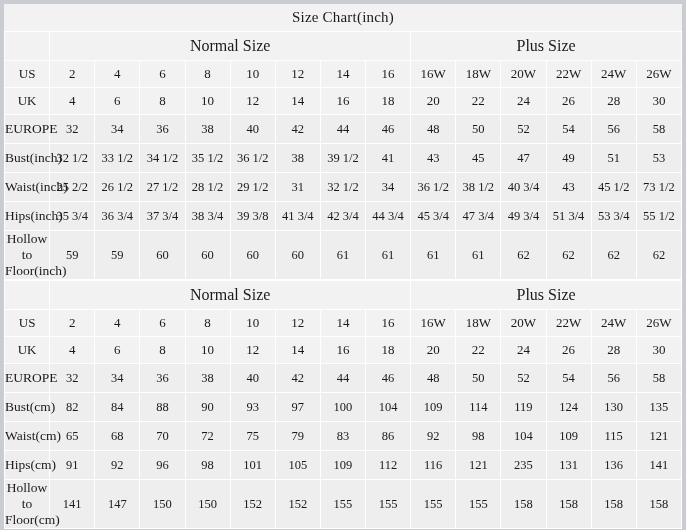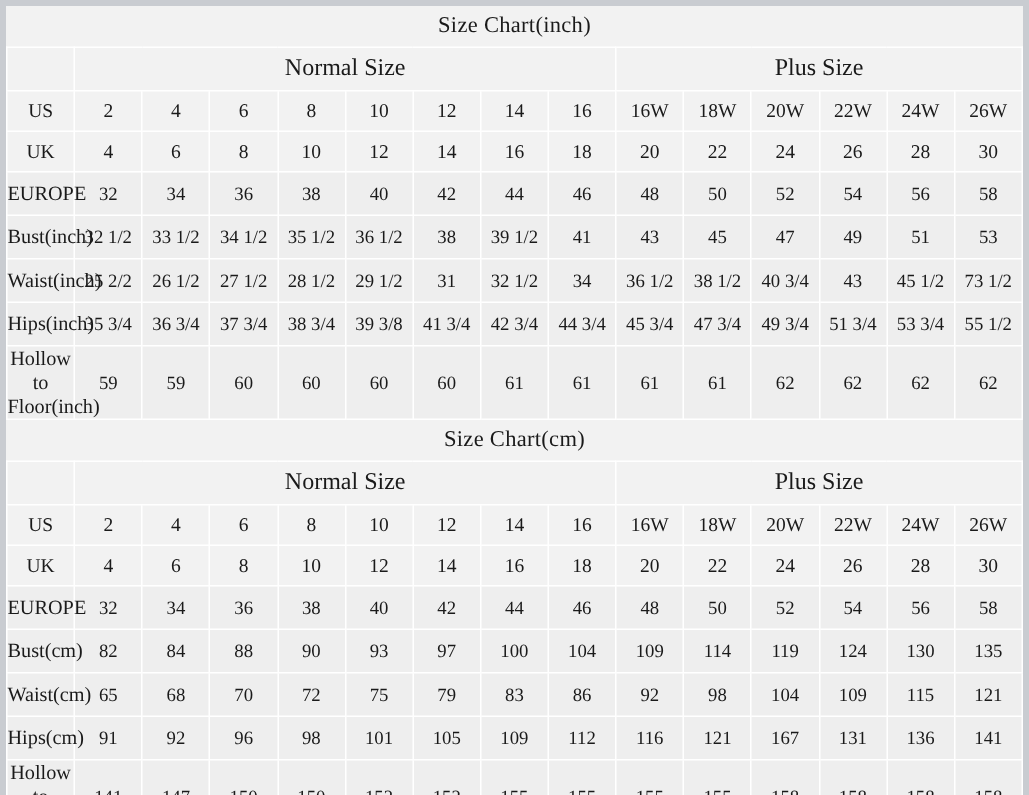--- a/index.html
+++ b/index.html
@@ -210,21 +210,20 @@
           <td>62</td>
           <td>62</td>
           <td>62</td>
           <td>62</td>
         </tr>
       </tbody>
     </table>
   </div>
 
   <div class="chart-block cm-block">
-    <div class="chart-title">Size Chart(cm)</div>
     <table>
       <tbody>
         <tr>
           <td class="blank"></td>
           <td class="group" colspan="8">Normal Size</td>
           <td class="group" colspan="6">Plus Size</td>
         </tr>
         <tr class="hdr">
           <td class="label">US</td>
           <td class="sizecell">2</td>
@@ -315,21 +314,21 @@
           <td>91</td>
           <td>92</td>
           <td>96</td>
           <td>98</td>
           <td>101</td>
           <td>105</td>
           <td>109</td>
           <td>112</td>
           <td>116</td>
           <td>121</td>
-          <td>167</td>
+          <td>235</td>
           <td>131</td>
           <td>136</td>
           <td>141</td>
         </tr>
         <tr class="data">
           <td class="label">Hollow to Floor(cm)</td>
           <td>141</td>
           <td>147</td>
           <td>150</td>
           <td>150</td>

